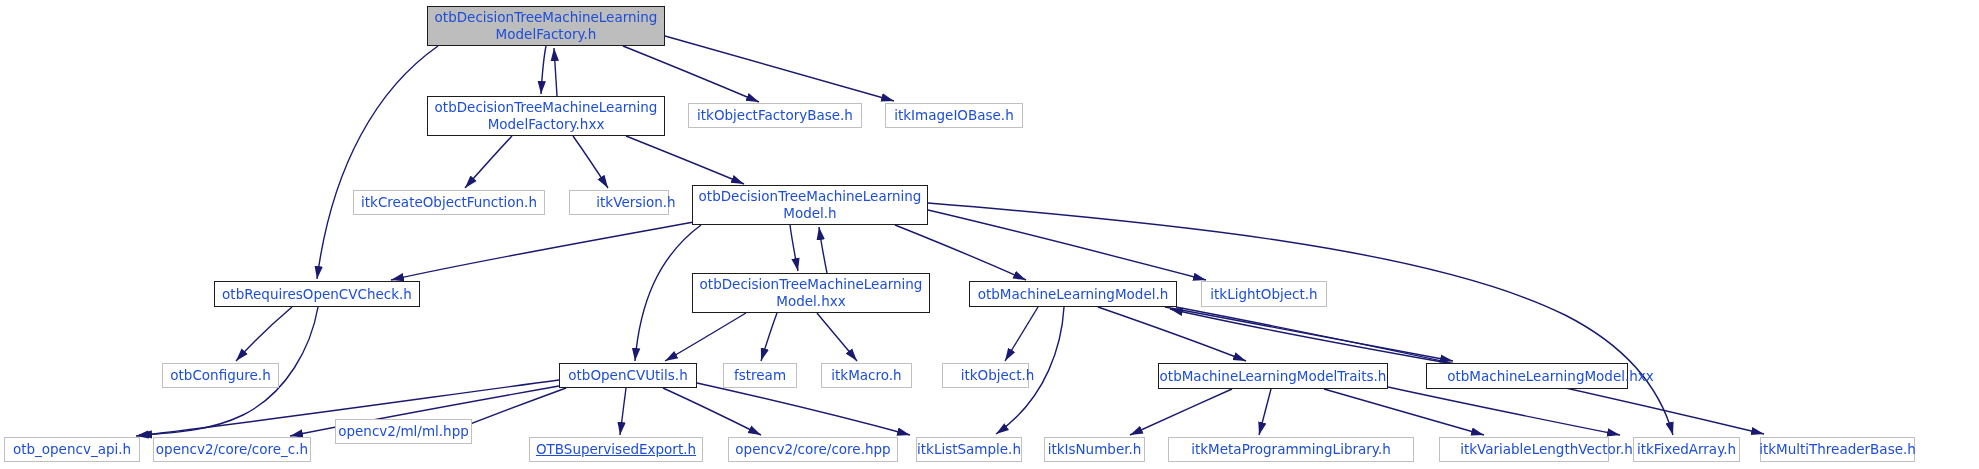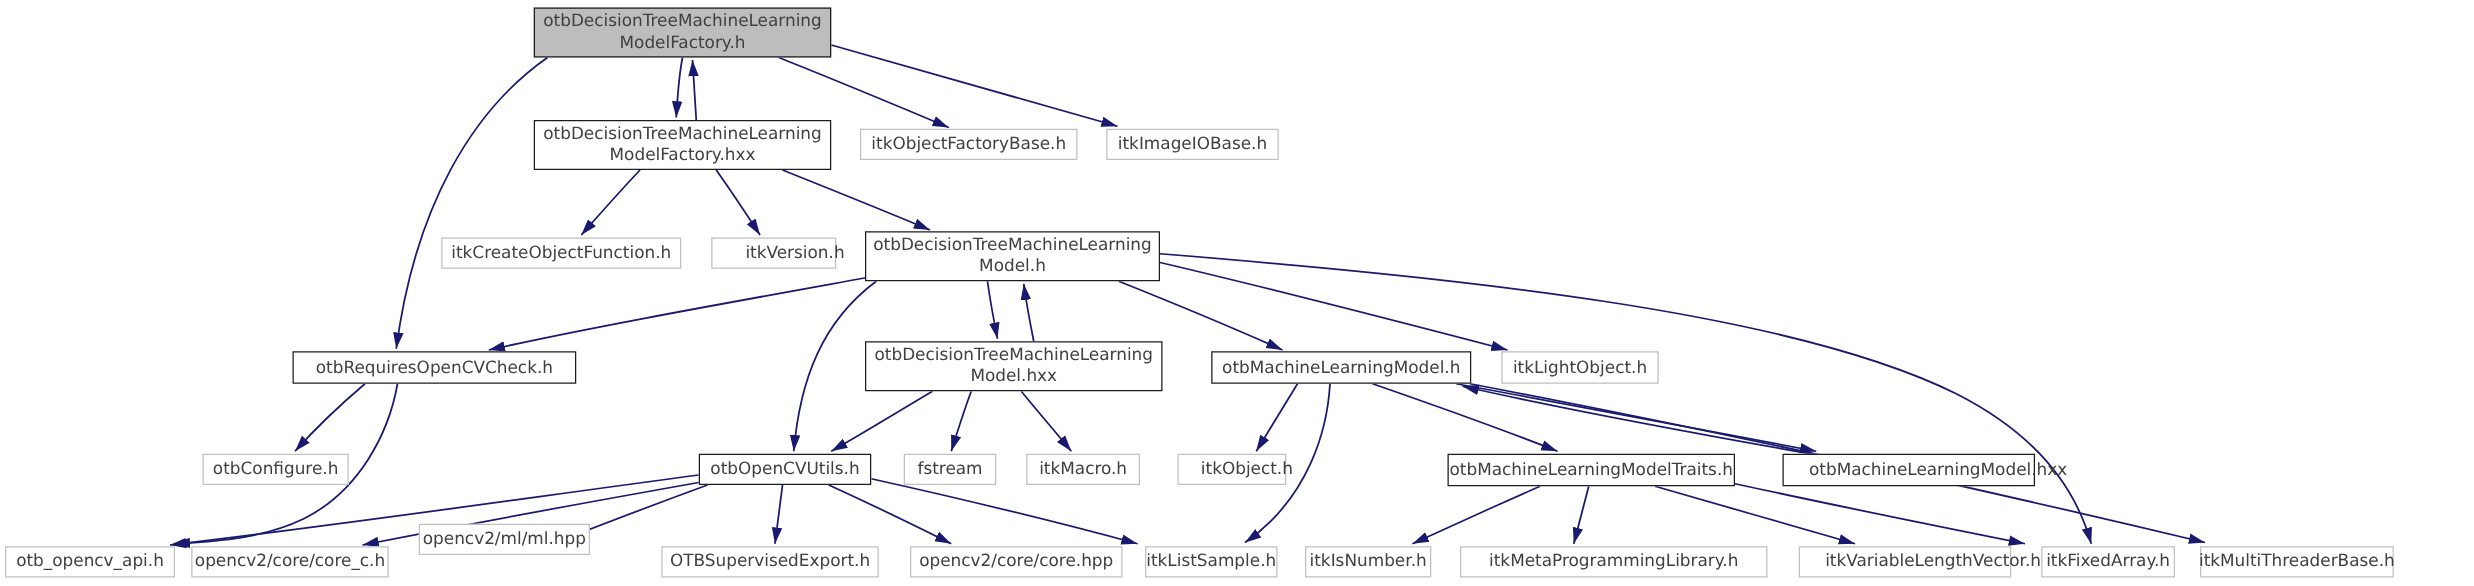--- a/index.html
+++ b/index.html
@@ -23,21 +23,21 @@
   }
   .node {
     position: absolute;
     box-sizing: border-box;
     display: flex;
     align-items: center;
     justify-content: center;
     text-align: center;
     white-space: pre;
     background: #ffffff;
-    color: #404040;
+    color: #1d4ed8;
     font-size: 13.5px;
     line-height: 17px;
     cursor: default;
   }
   .node.leaf   { border: 1.2px solid #c0c0c0; }
   .node.linked { border: 1.5px solid #1c1c1c; }
   .node.root   { border: 1.5px solid #1c1c1c; background: #bdbdbd; }
 </style>
 </head>
 <body>
@@ -92,36 +92,36 @@
       <div class="node root" style="left: 427px; top: 6px; width: 238px; height: 40px;">otbDecisionTreeMachineLearning
 ModelFactory.h</div>
       <div class="node linked" style="left: 427px; top: 96px; width: 238px; height: 40px;">otbDecisionTreeMachineLearning
 ModelFactory.hxx</div>
       <div class="node leaf" style="left: 688px; top: 103px; width: 174px; height: 25px;">itkObjectFactoryBase.h</div>
       <div class="node leaf" style="left: 885px; top: 103px; width: 138px; height: 25px;">itkImageIOBase.h</div>
       <div class="node leaf" style="left: 353px; top: 190px; width: 192px; height: 25px;">itkCreateObjectFunction.h</div>
       <div class="node leaf" style="left: 569px; top: 190px; width: 100px; height: 25px; padding-left: 34px;">itkVersion.h</div>
       <div class="node linked" style="left: 692px; top: 185px; width: 236px; height: 40px;">otbDecisionTreeMachineLearning
 Model.h</div>
-      <div class="node linked" style="left: 214px; top: 281px; width: 227px; height: 26px; margin-left: 20px;">otbRequiresOpenCVCheck.h</div>
+      <div class="node linked" style="left: 214px; top: 281px; width: 206px; height: 26px;">otbRequiresOpenCVCheck.h</div>
       <div class="node linked" style="left: 692px; top: 273px; width: 238px; height: 40px;">otbDecisionTreeMachineLearning
 Model.hxx</div>
       <div class="node linked" style="left: 969px; top: 281px; width: 208px; height: 26px;">otbMachineLearningModel.h</div>
       <div class="node leaf" style="left: 1201px; top: 281px; width: 126px; height: 26px;">itkLightObject.h</div>
       <div class="node leaf" style="left: 162px; top: 363px; width: 117px; height: 25px;">otbConfigure.h</div>
       <div class="node linked" style="left: 559px; top: 363px; width: 138px; height: 25px;">otbOpenCVUtils.h</div>
       <div class="node leaf" style="left: 723px; top: 363px; width: 74px; height: 25px;">fstream</div>
       <div class="node leaf" style="left: 821px; top: 363px; width: 91px; height: 25px;">itkMacro.h</div>
       <div class="node leaf" style="left: 942px; top: 363px; width: 87px; height: 25px; padding-left: 24px;">itkObject.h</div>
       <div class="node linked" style="left: 1158px; top: 363px; width: 230px; height: 26px;">otbMachineLearningModelTraits.h</div>
       <div class="node linked" style="left: 1426px; top: 363px; width: 202px; height: 26px; padding-left: 47px;">otbMachineLearningModel.hxx</div>
       <div class="node leaf" style="left: 4px; top: 437px; width: 136px; height: 25px;">otb_opencv_api.h</div>
       <div class="node leaf" style="left: 153px; top: 437px; width: 158px; height: 25px;">opencv2/core/core_c.h</div>
       <div class="node leaf" style="left: 335px; top: 419px; width: 137px; height: 25px;">opencv2/ml/ml.hpp</div>
-      <div class="node leaf" style="left: 529px; top: 437px; width: 174px; height: 25px;">OTBSupervisedExport.h</div>
+      <div class="node leaf" style="left: 529px; top: 437px; width: 174px; height: 25px; text-decoration: underline;">OTBSupervisedExport.h</div>
       <div class="node leaf" style="left: 728px; top: 437px; width: 170px; height: 25px;">opencv2/core/core.hpp</div>
       <div class="node leaf" style="left: 916px; top: 437px; width: 106px; height: 25px;">itkListSample.h</div>
       <div class="node leaf" style="left: 1044px; top: 437px; width: 101px; height: 25px;">itkIsNumber.h</div>
       <div class="node leaf" style="left: 1168px; top: 437px; width: 246px; height: 25px;">itkMetaProgrammingLibrary.h</div>
       <div class="node leaf" style="left: 1439px; top: 437px; width: 170px; height: 25px; padding-left: 45px;">itkVariableLengthVector.h</div>
       <div class="node leaf" style="left: 1633px; top: 437px; width: 107px; height: 25px;">itkFixedArray.h</div>
       <div class="node leaf" style="left: 1760px; top: 437px; width: 155px; height: 25px;">itkMultiThreaderBase.h</div>
     </div>
 </div>
 

